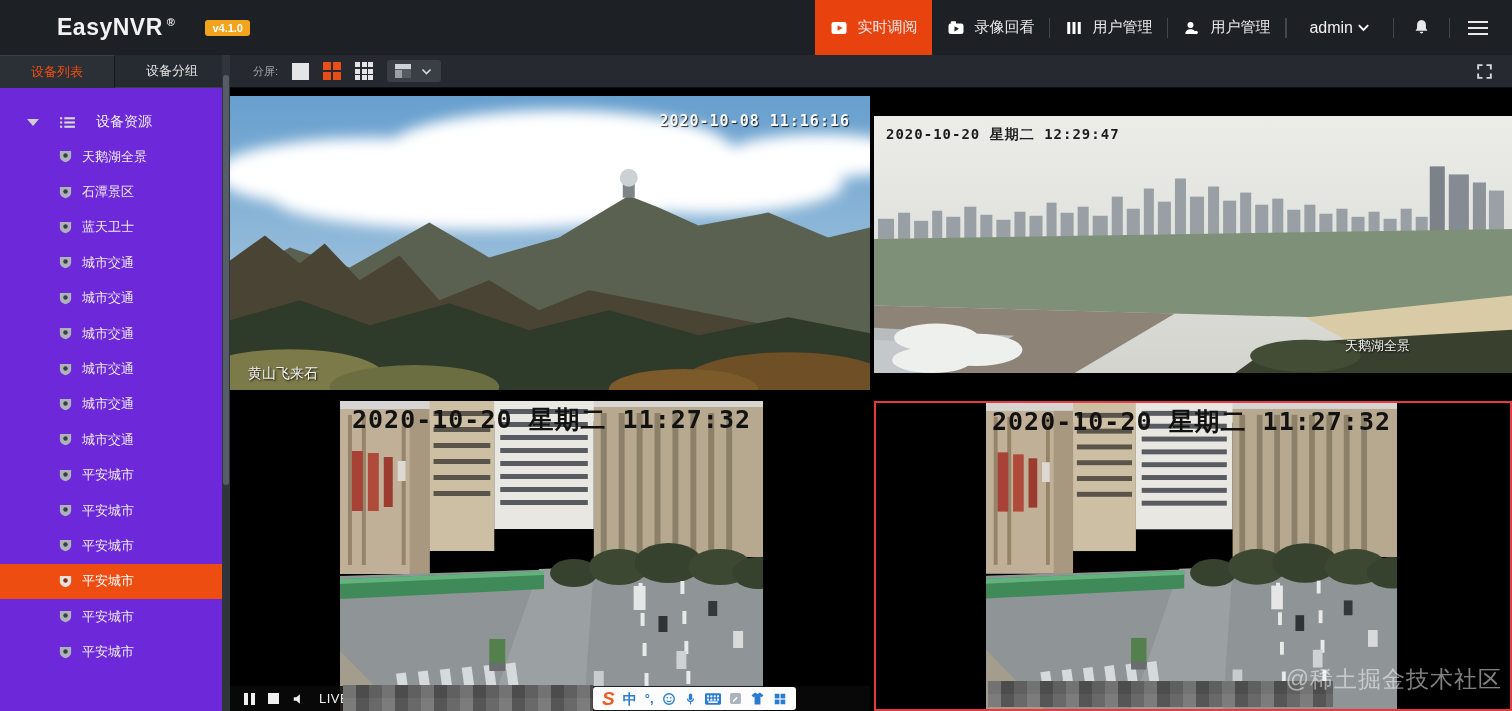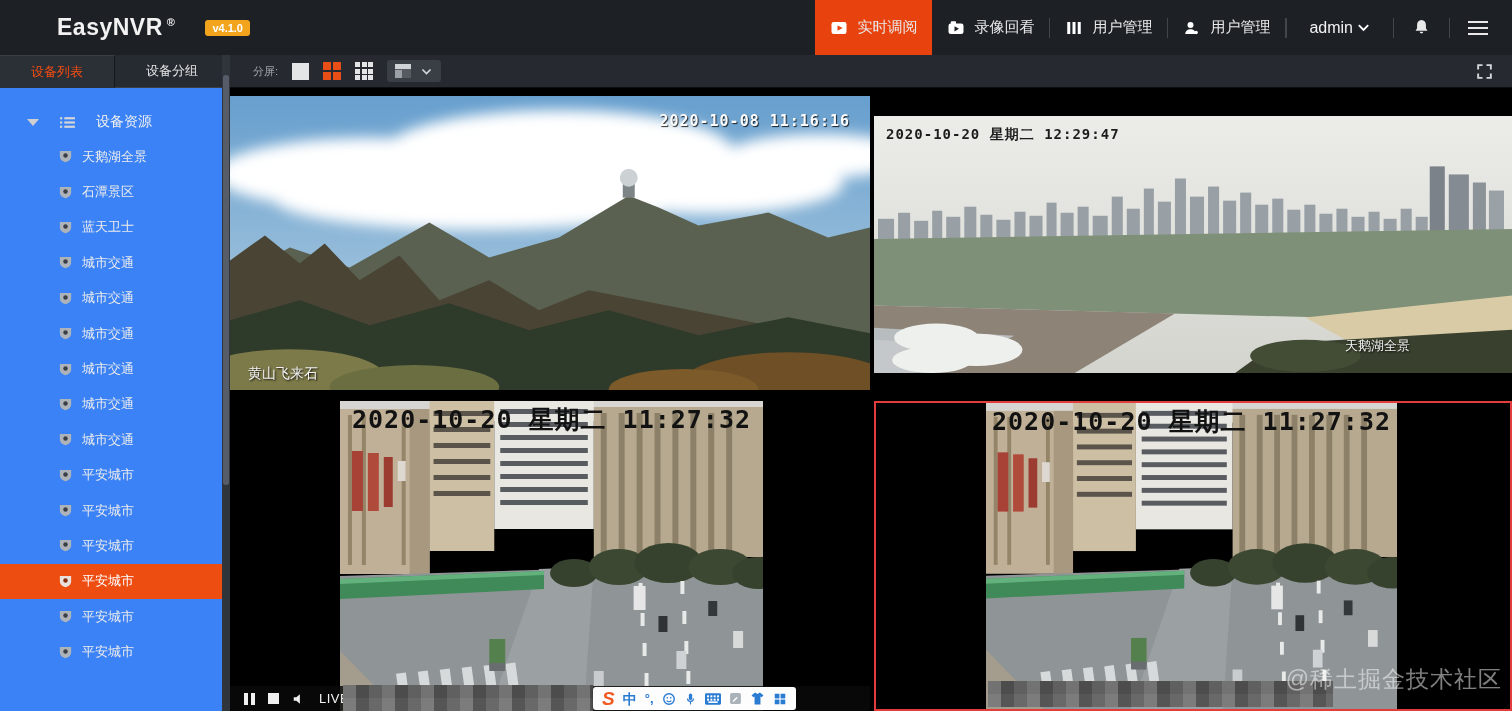--- a/index.html
+++ b/index.html
@@ -20,21 +20,21 @@
   .nav-item.active { background:#e8430e; }
   .nav-item svg { width:18px; height:18px; display:block; }
   .nav-divider { width:1px; height:20px; background:#43474d; }
   .nav-user { display:flex; align-items:center; gap:3px; padding:16px 22px; height:100%; font-size:16px; cursor:pointer; }
   .nav-bell { display:flex; align-items:center; padding:0 18px; height:100%; cursor:pointer; }
   .nav-burger { display:flex; flex-direction:column; gap:4px; padding:0 24px 0 18px; cursor:pointer; }
   .nav-burger i { display:block; width:20px; height:2px; background:#e9e9e9; }
 
   
   .sidebar { position:absolute; top:55px; left:0; width:230px; height:656px;
-    background:#3b82f6; z-index:40; }
+    background:#6d28d9; z-index:40; }
   .side-tabs { display:flex; height:33px; background:#1f2228; border-bottom:1px solid #3a3e45; }
   .side-tab { flex:1; display:flex; align-items:center; justify-content:center;
     font-size:13px; color:#e3e3e3; cursor:pointer; border-right:1px solid #15171b; background:#262a31; }
   .side-tab.active { background:#2b2f36; color:#f24d11; border-bottom:1px solid #2b2f36; margin-bottom:-1px; border-top:1px solid #3a3e45; }
   .tree-root { margin-top:17px; height:34px; display:flex; align-items:center; gap:20px;
     padding-left:27px; color:#f0f0f0; font-size:14px; cursor:pointer; }
   .caret-down { width:0; height:0; border-left:6px solid transparent; border-right:6px solid transparent;
     border-top:7px solid #cfcfcf; }
   .device-item { display:flex; align-items:center; gap:9px; padding-left:58px; height:35.4px;
     width:222px; color:#ececec; font-size:13px; cursor:pointer; white-space:nowrap; }

